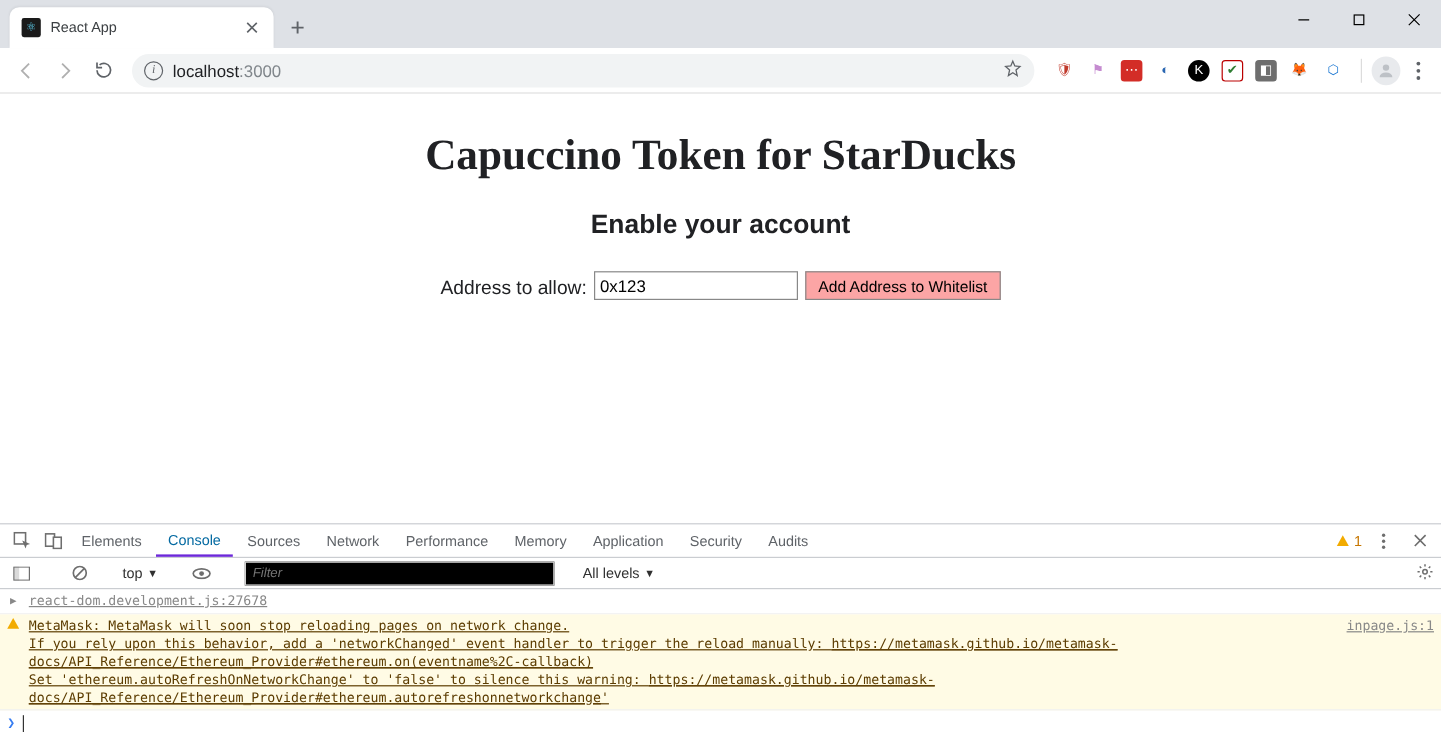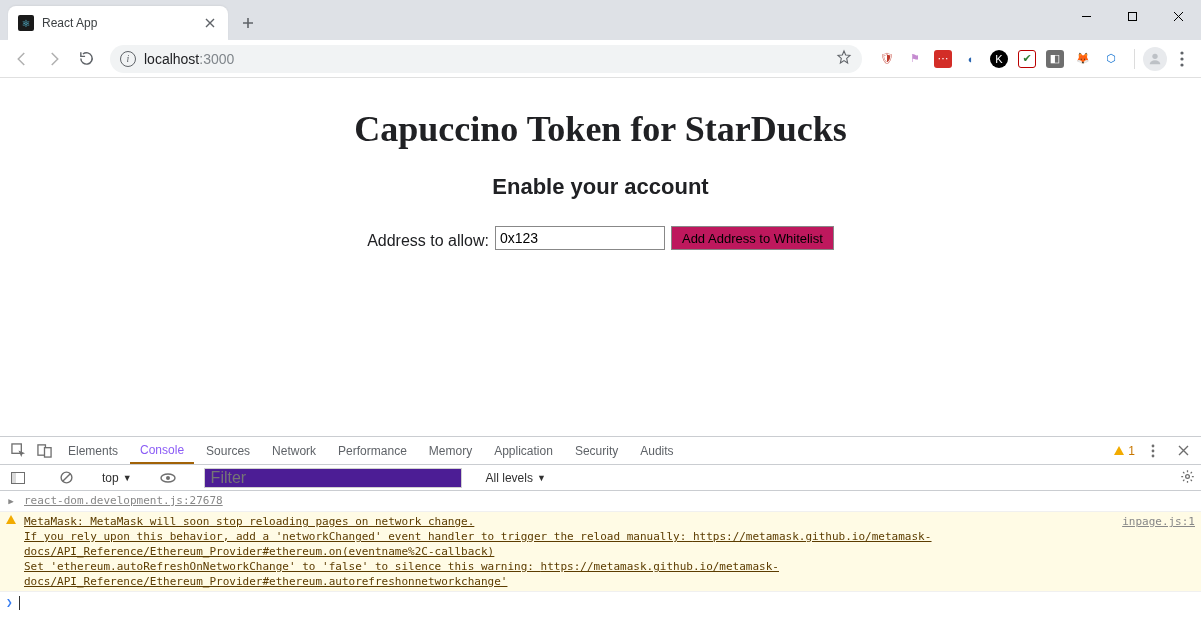--- a/index.html
+++ b/index.html
@@ -32,35 +32,35 @@
   .divider { width:1px; height:20px; background:#dcdcdc; margin:0 4px;}
   .avatar { width:24px; height:24px; border-radius:50%; background:#e8eaed; display:flex; align-items:center; justify-content:center; color:#9aa0a6; cursor:pointer;}
   .kebab { width:22px; height:28px; display:flex; align-items:center; justify-content:center; color:#5f6368; cursor:pointer;}
 
   
   .page { flex:1; overflow:auto; text-align:center; padding-top:20px;}
   .h1 { font-size:36px; font-weight:700; margin:10px 0 24px;font-family:Liberation Serif, serif;}
   .h2 { font-size:22px; font-weight:700; margin:10px 0 26px;}
   .formrow { display:flex; align-items:flex-end; justify-content:center; gap:6px; font-size:16px;}
   .formrow input[type=text] { height:24px; width:170px; border:1px solid #888; padding:2px 4px; font-size:14px;}
-  .formrow button { height:24px; border:1px solid #888; background:#be185d; padding:2px 10px; font-size:13px; cursor:pointer;}
+  .formrow button { height:24px; border:1px solid #888; background:#fca5a5; padding:2px 10px; font-size:13px; cursor:pointer;}
 
   
   .devtools { height:182px; border-top:1px solid #cacdd1; background:#fff; display:flex; flex-direction:column; font-size:12px; color:#303030;}
   .dt-tabs { height:28px; display:flex; align-items:center; border-bottom:1px solid #cacdd1; padding:0 6px; gap:2px; position:relative;}
   .dt-iconbtn { width:24px; height:24px; display:flex; align-items:center; justify-content:center; color:#6e6e6e; cursor:pointer;}
   .dt-tab { padding:0 10px; height:27px; display:flex; align-items:center; color:#5f6368; cursor:pointer;}
-  .dt-tab.active { color:#8b5cf6; border-bottom:2px solid #a16207;}
+  .dt-tab.active { color:#0369a1; border-bottom:2px solid #6d28d9;}
   .dt-right { margin-left:auto; display:flex; align-items:center; gap:6px;}
   .warnbadge { display:flex; align-items:center; gap:4px; color:#c77600;}
   .warntri { width:0;height:0;border-left:5px solid transparent;border-right:5px solid transparent;border-bottom:9px solid #f2ab00;}
 
   .dt-filter { height:26px; display:flex; align-items:center; border-bottom:1px solid #cacdd1; padding:0 6px; gap:24px;}
   .dt-select { display:flex; align-items:center; gap:4px; color:#303030; cursor:pointer;}
-  .dt-input { flex:0 0 258px; height:20px; border:1px solid #d0d0d0; background:#4c1d95; padding:1px 6px; font-size:16px; color:#888;}
+  .dt-input { flex:0 0 258px; height:20px; border:1px solid #d0d0d0; background:#000000; padding:1px 6px; font-size:11px; color:#888;font-style:italic;}
   .dt-levels { display:flex; align-items:center; gap:4px; cursor:pointer;}
   .gear { margin-left:auto; cursor:pointer; color:#6e6e6e;}
 
   .console { flex:1; overflow:auto; font-family:Consolas, Menlo, monospace; font-size:11px; line-height:15px;}
   .logrow { display:flex; padding:2px 6px 2px 4px; border-bottom:1px solid #f0f0f0; gap:6px;}
   .logicon { width:14px; flex:none; display:flex; justify-content:center; padding-top:1px;}
   .logmsg { flex:1; white-space:pre-wrap; word-break:break-word;}
   .logsrc { color:#888; text-decoration:underline; cursor:pointer; white-space:nowrap; align-self:flex-start;}
   .logrow.info .logmsg { color:#303030; font-weight:bold;}
   .logrow.info .logmsg a { color:#303030;}

